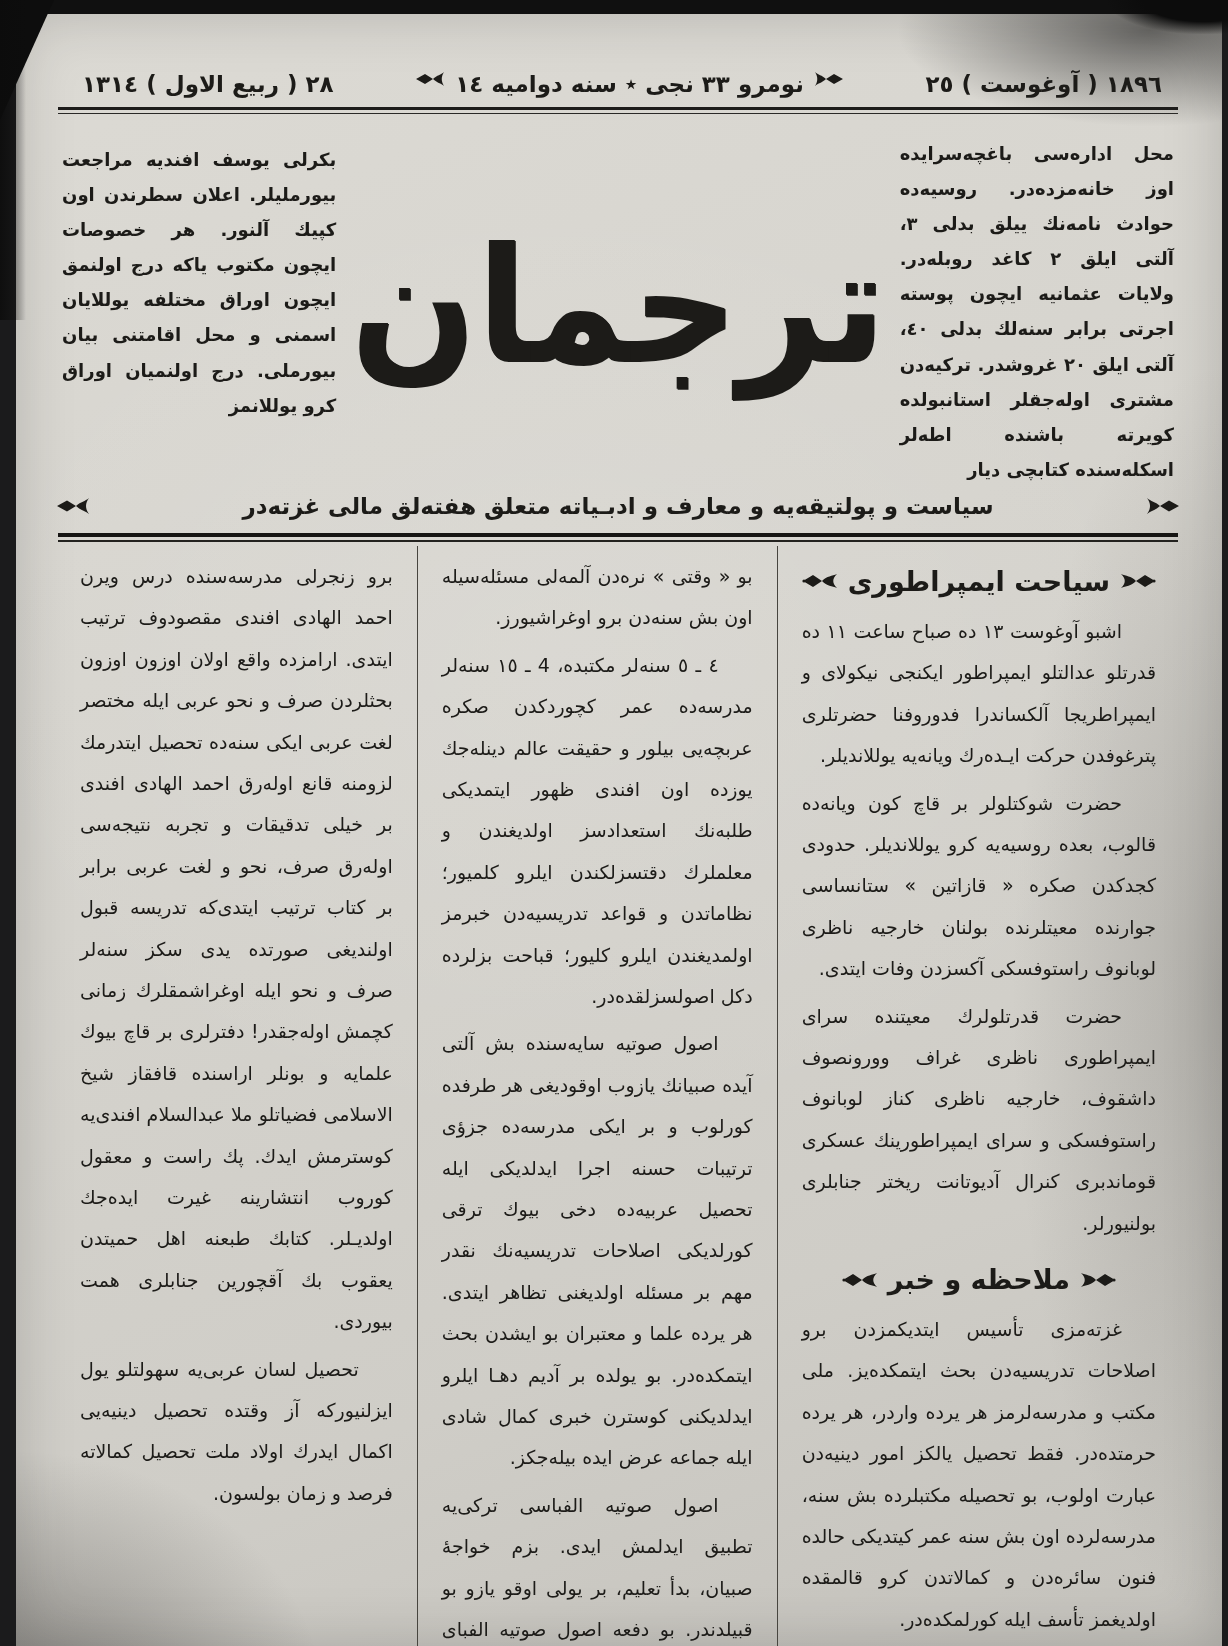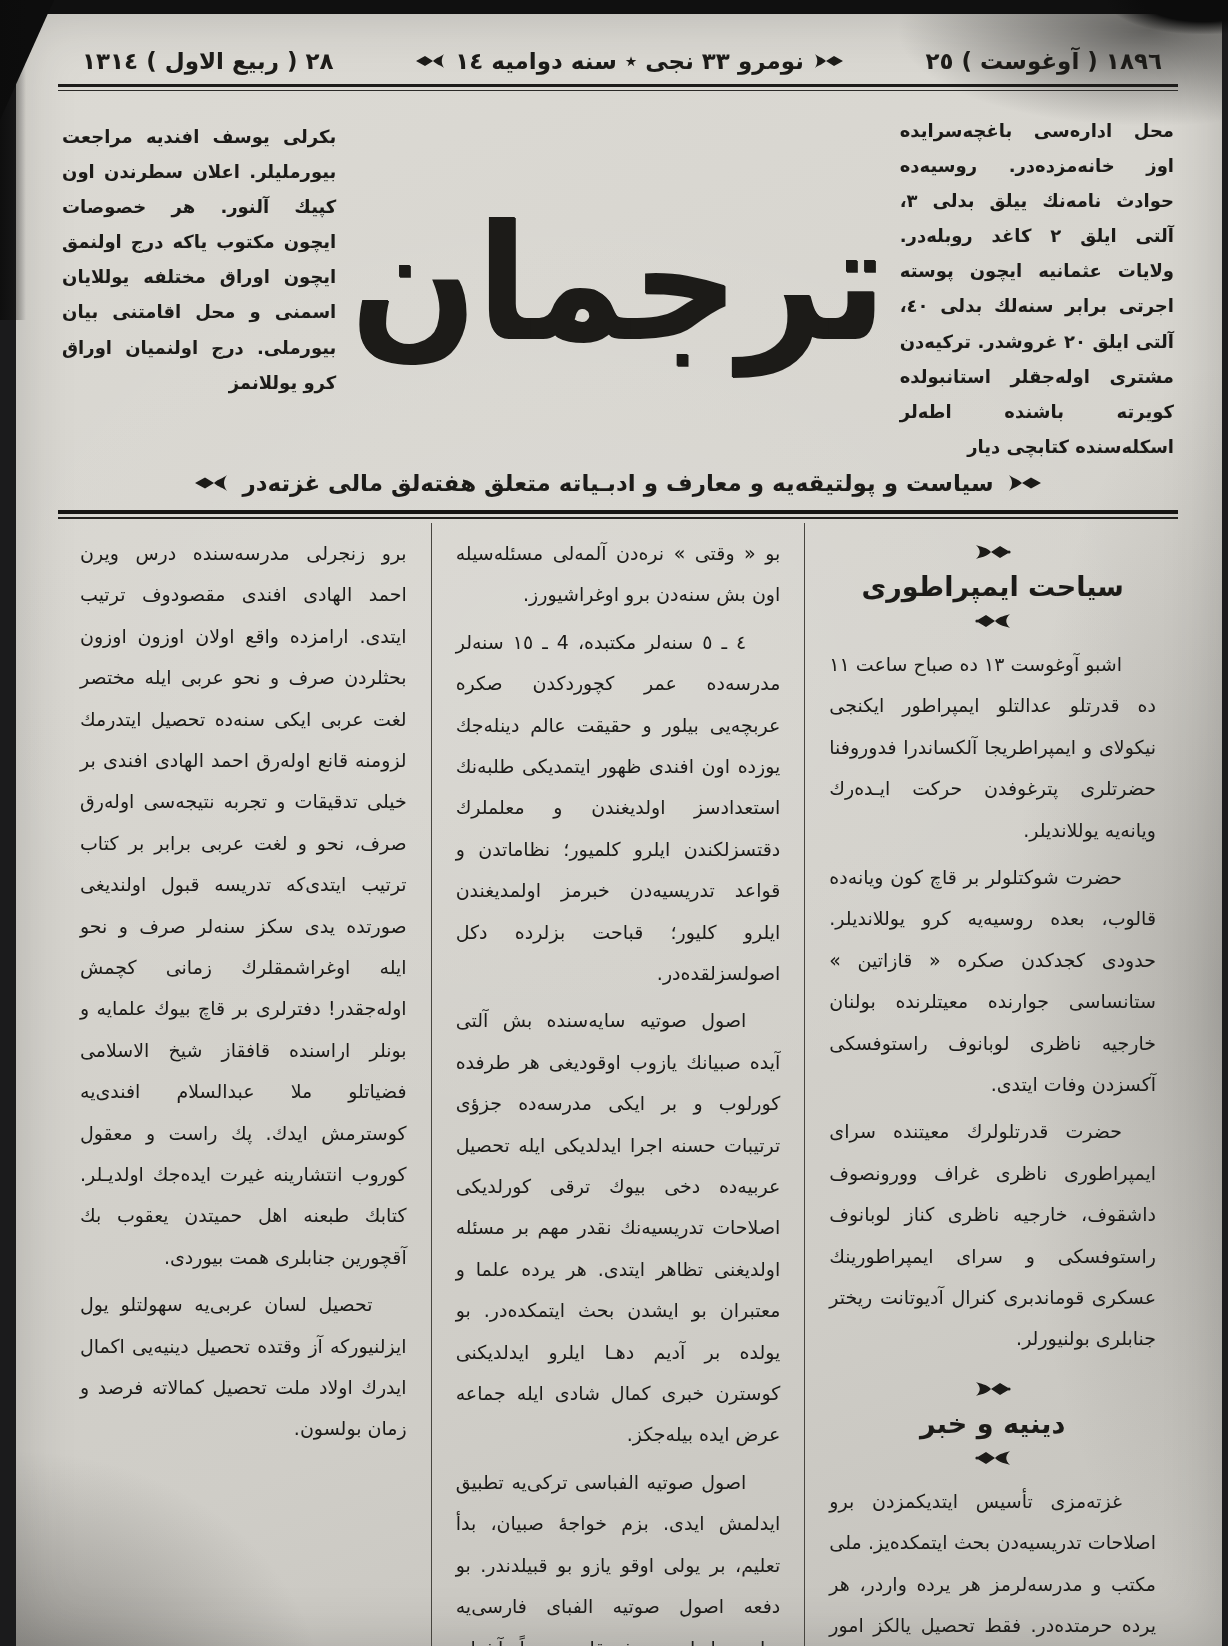--- a/index.html
+++ b/index.html
@@ -40,56 +40,56 @@
     position:absolute; top:0; right:0; width:120px; height:34px;
     background:radial-gradient(ellipse at 80% 0%, #0c0c0c 45%, rgba(12,12,12,0) 72%);
   }
 
   
   .dateline{
     display:flex; align-items:flex-end; justify-content:space-between;
     font-size:23px; font-weight:bold; padding:16px 18px 10px 26px;
     letter-spacing:.5px;
   }
-  .dateline .mid{ display:flex; align-items:center; gap:10px; }
+  .dateline .mid{ display:flex; align-items:flex-start; gap:10px;margin-top:23px; }
   .rule-a{ border-top:3px solid #1d1c1a; border-bottom:1px solid #2a2927; height:7px; margin:0 2px; }
   .rule-b{ border-top:4px solid #161513; border-bottom:2px solid #23221f; height:9px; margin:4px 2px 0; }
 
   
   .masthead{ display:flex; align-items:stretch; padding:12px 6px 0; }
   .notice{
     flex:1 1 33%; font-size:18px; line-height:1.95; text-align:justify;
     padding-top:10px; font-weight:700;
   }
   .notice.right{ padding-left:14px; }
   .notice.left{ padding-right:14px; padding-top:16px; }
   .title-wrap{ flex:1 1 34%; display:flex; align-items:center; }
   .title{
     font-size:148px; font-weight:bold; line-height:.95;
     transform:scaleY(1.08); letter-spacing:-4px;
     text-shadow:1px 1px 0 #1c1b18;
     white-space:nowrap;
   }
   .subtitle-row{
-    display:flex; align-items:center; justify-content:center; gap:14px;
+    display:flex; align-items:center; justify-content:space-between; gap:14px;
     font-size:23px; font-weight:bold; padding:6px 0 10px;
   }
 
   
   .columns{ display:flex; align-items:stretch; padding:4px 0 0; height:1268px; }
   .col{ flex:1 1 33.3%; padding:10px 24px 0; }
   .col.middle{ border-right:1px solid #47453f; border-left:1px solid #47453f; }
   .col p{
     font-size:19px; line-height:2.18; text-align:justify;
     text-indent:34px; margin-bottom:6px; font-weight:500;
   }
   .col p.no-indent{ text-indent:0; }
   .heading-row{
     display:flex; align-items:center; justify-content:center; gap:10px;
-    font-size:27px; font-weight:bold; margin:10px 0 14px; white-space:nowrap;flex-direction:column;
+    font-size:27px; font-weight:bold; margin:10px 0 14px; white-space:nowrap;
   }
   .heading-row.second{ margin-top:20px; }
   .orn{ flex:0 0 auto; }
   .orn svg{ display:block; }
   .orn.flip svg{ transform:scaleX(-1); }
 </style>
 </head>
 <body>
 
 <div class="photo">
@@ -161,21 +161,21 @@
         <p>حضرت شوكتلولر بر قاچ كون ويانه‌ده قالوب، بعده روسيه‌يه كرو يوللانديلر. حدودى كجدكدن صكره « قازاتين » ستانساسى جوارنده معيتلرنده بولنان خارجيه ناظرى لوبانوف راستوفسكى آكسزدن وفات ايتدى.</p>
         <p>حضرت قدرتلولرك معيتنده سراى ايمپراطورى ناظرى غراف وورونصوف داشقوف، خارجيه ناظرى كناز لوبانوف راستوفسكى و سراى ايمپراطورينك عسكرى قوماندبرى كنرال آديوتانت ريختر جنابلرى بولنيورلر.</p>
 
         <div class="heading-row second">
           <span class="orn">
             <svg width="36" height="18" viewBox="0 0 36 18">
                 <path d="M35 9 L25 3 L16 9 L25 15 Z M16 9 C11 4 6 4 1 2 C6 7 6 11 1 16 C6 14 11 14 16 9 Z" fill="#1c1b18"></path>
                 <circle cx="34" cy="9" r="1.6" fill="#1c1b18"></circle>
               </svg>
           </span>
-          <span>دينيه و خبر</span>
+          <span>ملاحظه و خبر</span>
           <span class="orn flip">
             <svg width="36" height="18" viewBox="0 0 36 18">
                 <path d="M35 9 L25 3 L16 9 L25 15 Z M16 9 C11 4 6 4 1 2 C6 7 6 11 1 16 C6 14 11 14 16 9 Z" fill="#1c1b18"></path>
                 <circle cx="34" cy="9" r="1.6" fill="#1c1b18"></circle>
               </svg>
           </span>
         </div>
         <p>غزته‌مزى تأسيس ايتديكمزدن برو اصلاحات تدريسيه‌دن بحث ايتمكده‌يز. ملى مكتب و مدرسه‌لرمز هر يرده واردر، هر يرده حرمتده‌در. فقط تحصيل يالكز امور دينيه‌دن عبارت اولوب، بو تحصيله مكتبلرده بش سنه، مدرسه‌لرده اون بش سنه عمر كيتديكى حالده فنون سائره‌دن و كمالاتدن كرو قالمقده اولديغمز تأسف ايله كورلمكده‌در.</p>
         <p>علم بزاره فرضدر. دين علمى نصل لازم ايسه علم معاش دخى شو نسبتده ضروردر، فقط تحصيله تعليمه وقت قالميور. اشته</p>
       </article>

